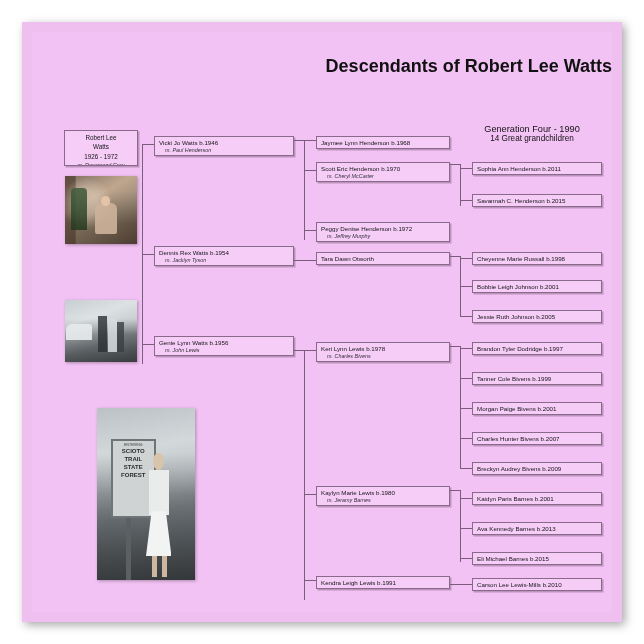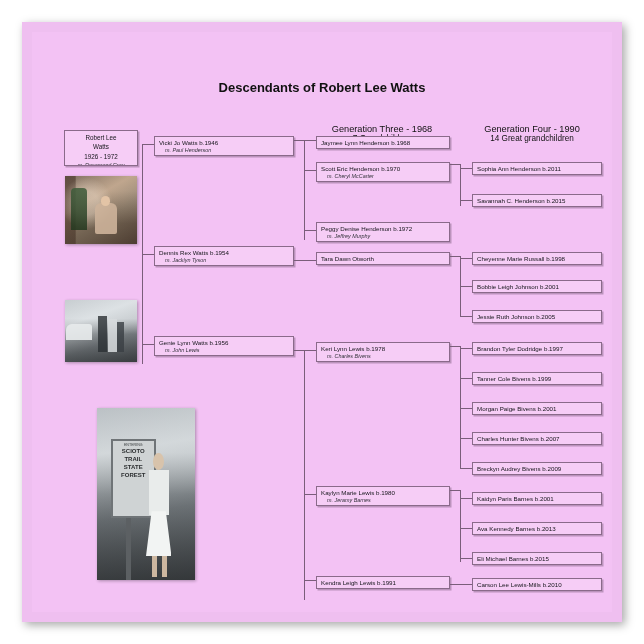--- a/index.html
+++ b/index.html
@@ -26,24 +26,24 @@
     position: absolute;
     left: 10px;
     top: 10px;
     width: 580px;
     height: 580px;
     background: #f3c2f4;
   }
   .title {
     position: absolute;
     left: 0;
-    top: 48px;
+    top: 24px;
     width: 580px;
-    text-align: center;
-    font-size: 13px;
+    text-align: right;
+    font-size: 18px;
     font-weight: bold;
     color: #111;
   }
   .genhead {
     position: absolute;
     text-align: center;
     font-size: 9.2px;
     color: #111;
   }
   .genhead .l1 { font-weight: normal; }
@@ -92,24 +92,20 @@
   .vline { width: 1px; }
 </style>
 </head>
 <body>
 
 <div id="poster-frame">
   <div id="poster-inner">
 
     <div class="title">Descendants of Robert Lee Watts</div>
 
-    <div class="genhead" style="left:270px; top:92px; width:160px;">
-      <div class="l1">Generation Three - 1968</div>
-      <div class="l2">7 Grandchildren</div>
-    </div>
     <div class="genhead" style="left:420px; top:92px; width:160px;">
       <div class="l1">Generation Four - 1990</div>
       <div class="l2">14 Great grandchildren</div>
     </div>
 
     <div class="line vline" style="left:110px; top:112px; height:220px;"></div>
     <div class="line hline" style="left:110px; top:112px; width:12px;"></div>
     <div class="line hline" style="left:110px; top:222px; width:12px;"></div>
     <div class="line hline" style="left:110px; top:312px; width:12px;"></div>
 

